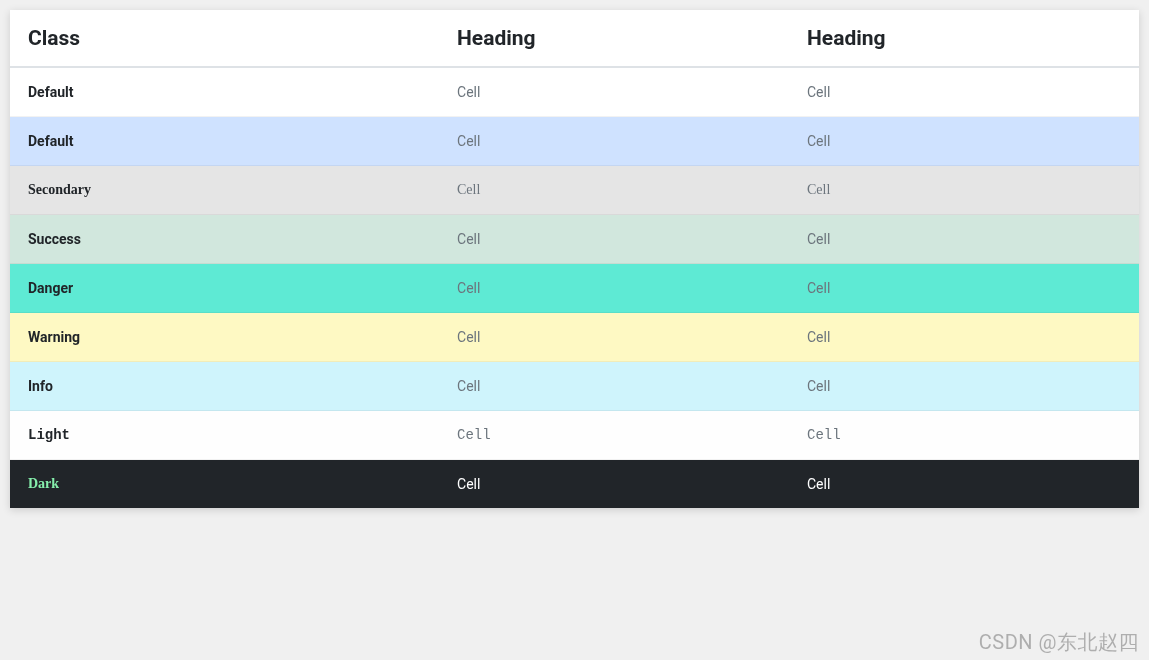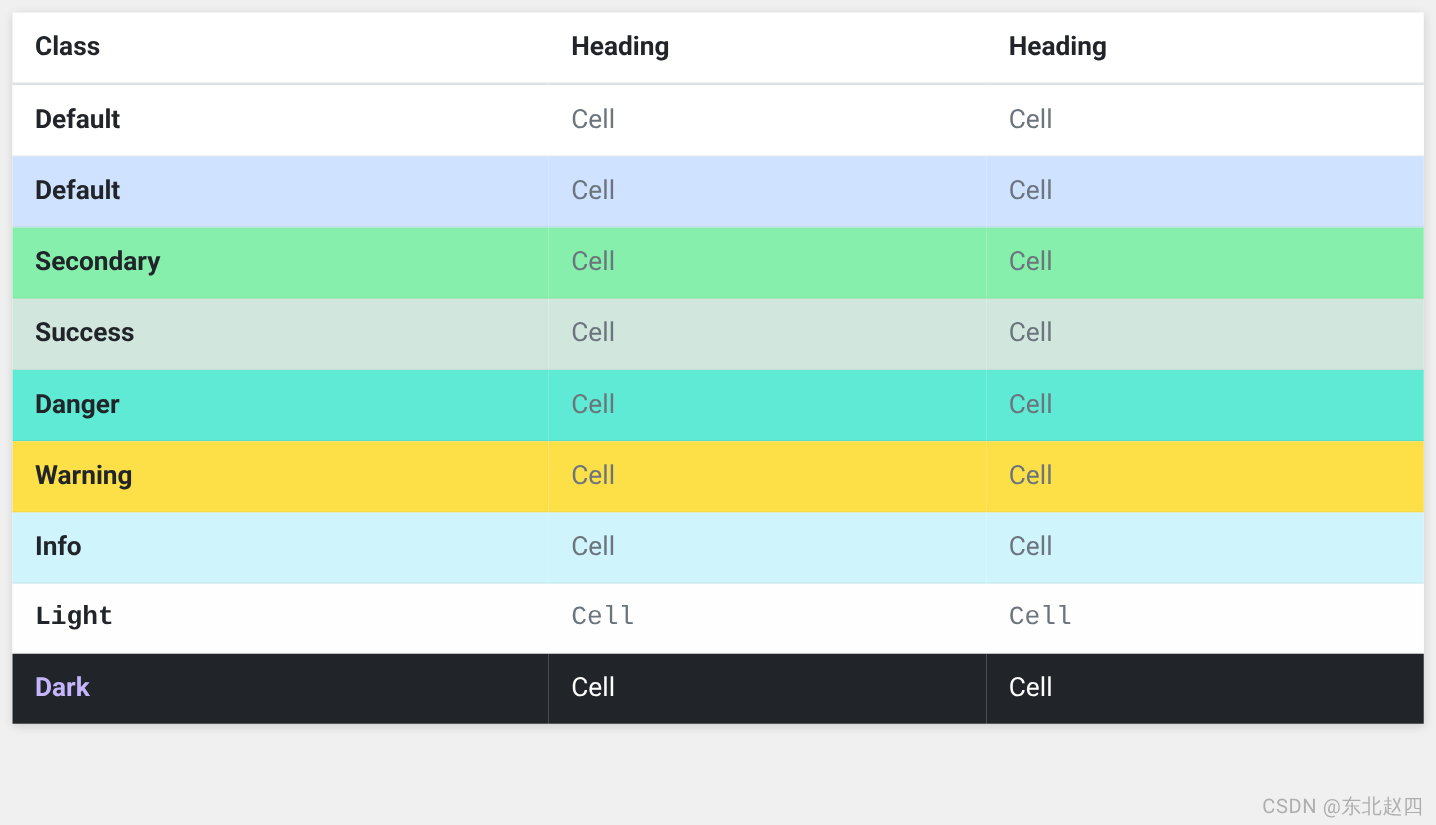--- a/index.html
+++ b/index.html
@@ -26,39 +26,39 @@
     }
     th {
       text-align: left;
       font-weight: 700;
       padding: 16px 18px;
       font-size: 21px;
       color: #212529;
     }
     td {
       padding: 16px 18px;
-      font-size: 21px;
+      font-size: 14px;
       color: #6c757d;
       border-top: 1px solid rgba(0,0,0,0.05);
     }
     td.row-label {
       font-weight: 700;
       color: #212529;
     }
     tr.row-default { background: #ffffff; }
     tr.row-primary { background: #cfe2ff; }
-    tr.row-secondary { background: #86efac; }
+    tr.row-secondary { background: #e5e5e5; font-family: Liberation Serif, serif; }
     tr.row-success { background: #d1e7dd; }
     tr.row-danger { background: #5eead4; }
-    tr.row-warning { background: #fde047; }
+    tr.row-warning { background: #fef9c3; }
     tr.row-info { background: #cff4fc; }
     tr.row-light { background: #fefefe; font-family: Liberation Mono, monospace; }
     tr.row-dark { background: #212529; }
     tr.row-dark td { color: #fff; }
-    tr.row-dark td.row-label { color: #c4b5fd; }
+    tr.row-dark td.row-label { color: #86efac; font-family: Liberation Serif, serif; }
     tr.row-primary td.row-label,
     tr.row-secondary td.row-label,
     tr.row-success td.row-label,
     tr.row-danger td.row-label,
     tr.row-warning td.row-label,
     tr.row-info td.row-label,
     tr.row-light td.row-label {
       color: #212529;
     }
     tr.row-primary td,
@@ -70,21 +70,21 @@
     tr.row-light td {
       color: #6c757d;
     }
     .col-class { width: 38%; }
     .col-heading1 { width: 31%; }
     .col-heading2 { width: 31%; }
     .watermark {
       position: fixed;
       right: 10px;
       bottom: 4px;
-      font-size: 16px;
+      font-size: 20px;
       color: rgba(120,120,120,0.55);
       letter-spacing: 0.5px;
     }
   </style>
 </head>
 <body>
 
 <div class="card">
   <table>
     <thead>

